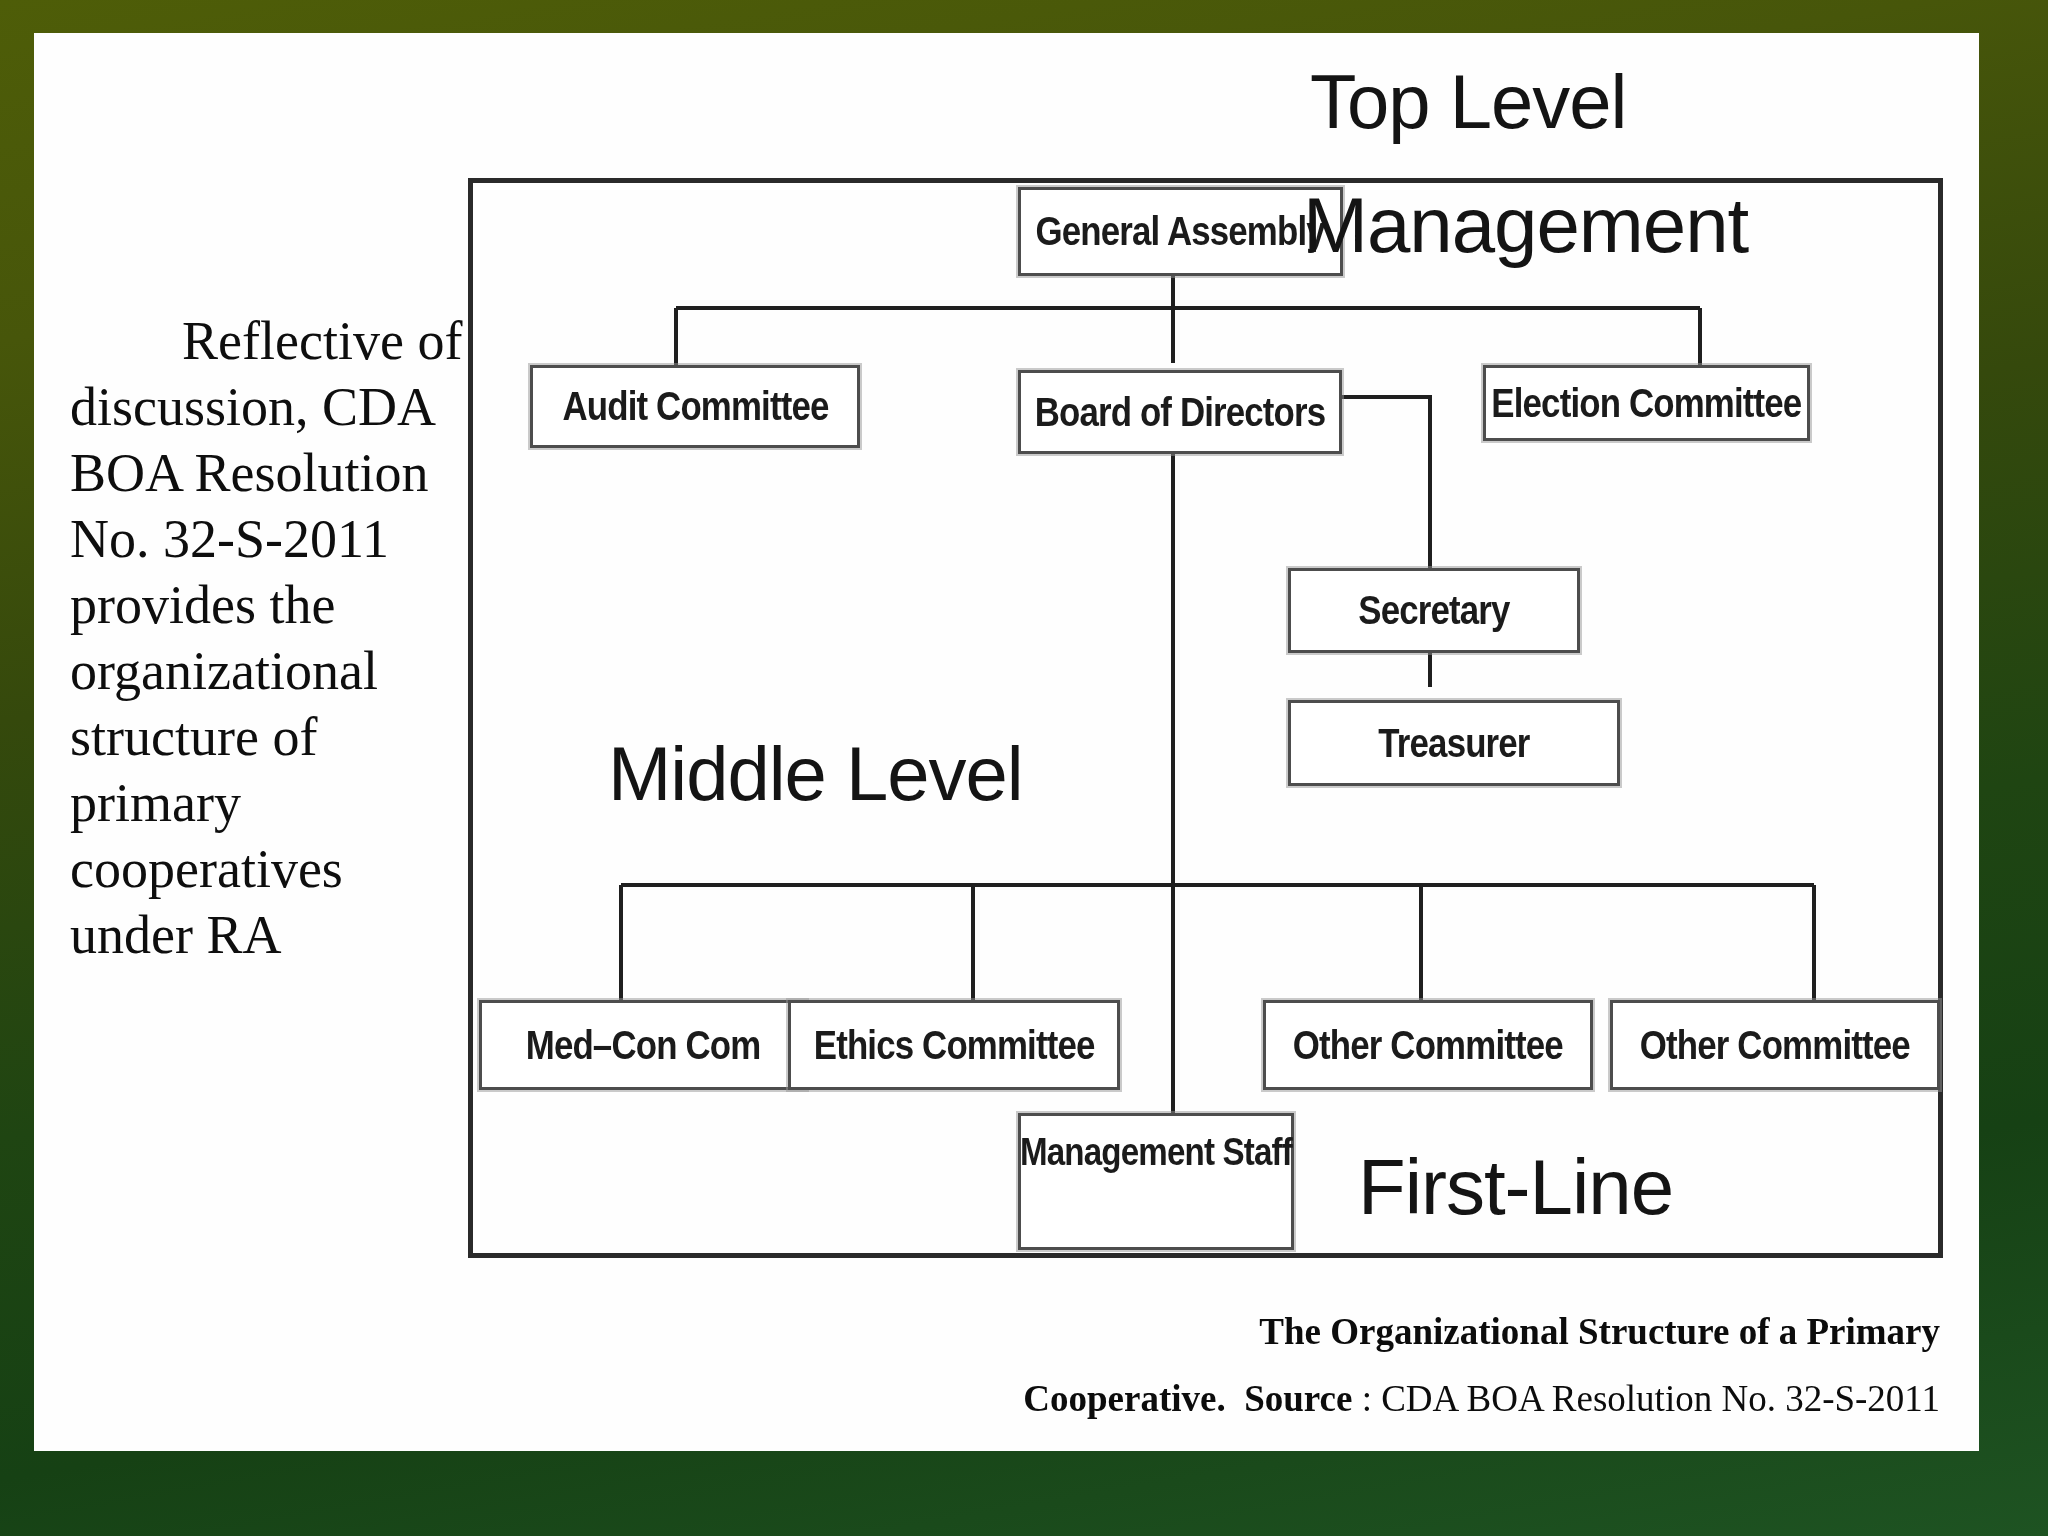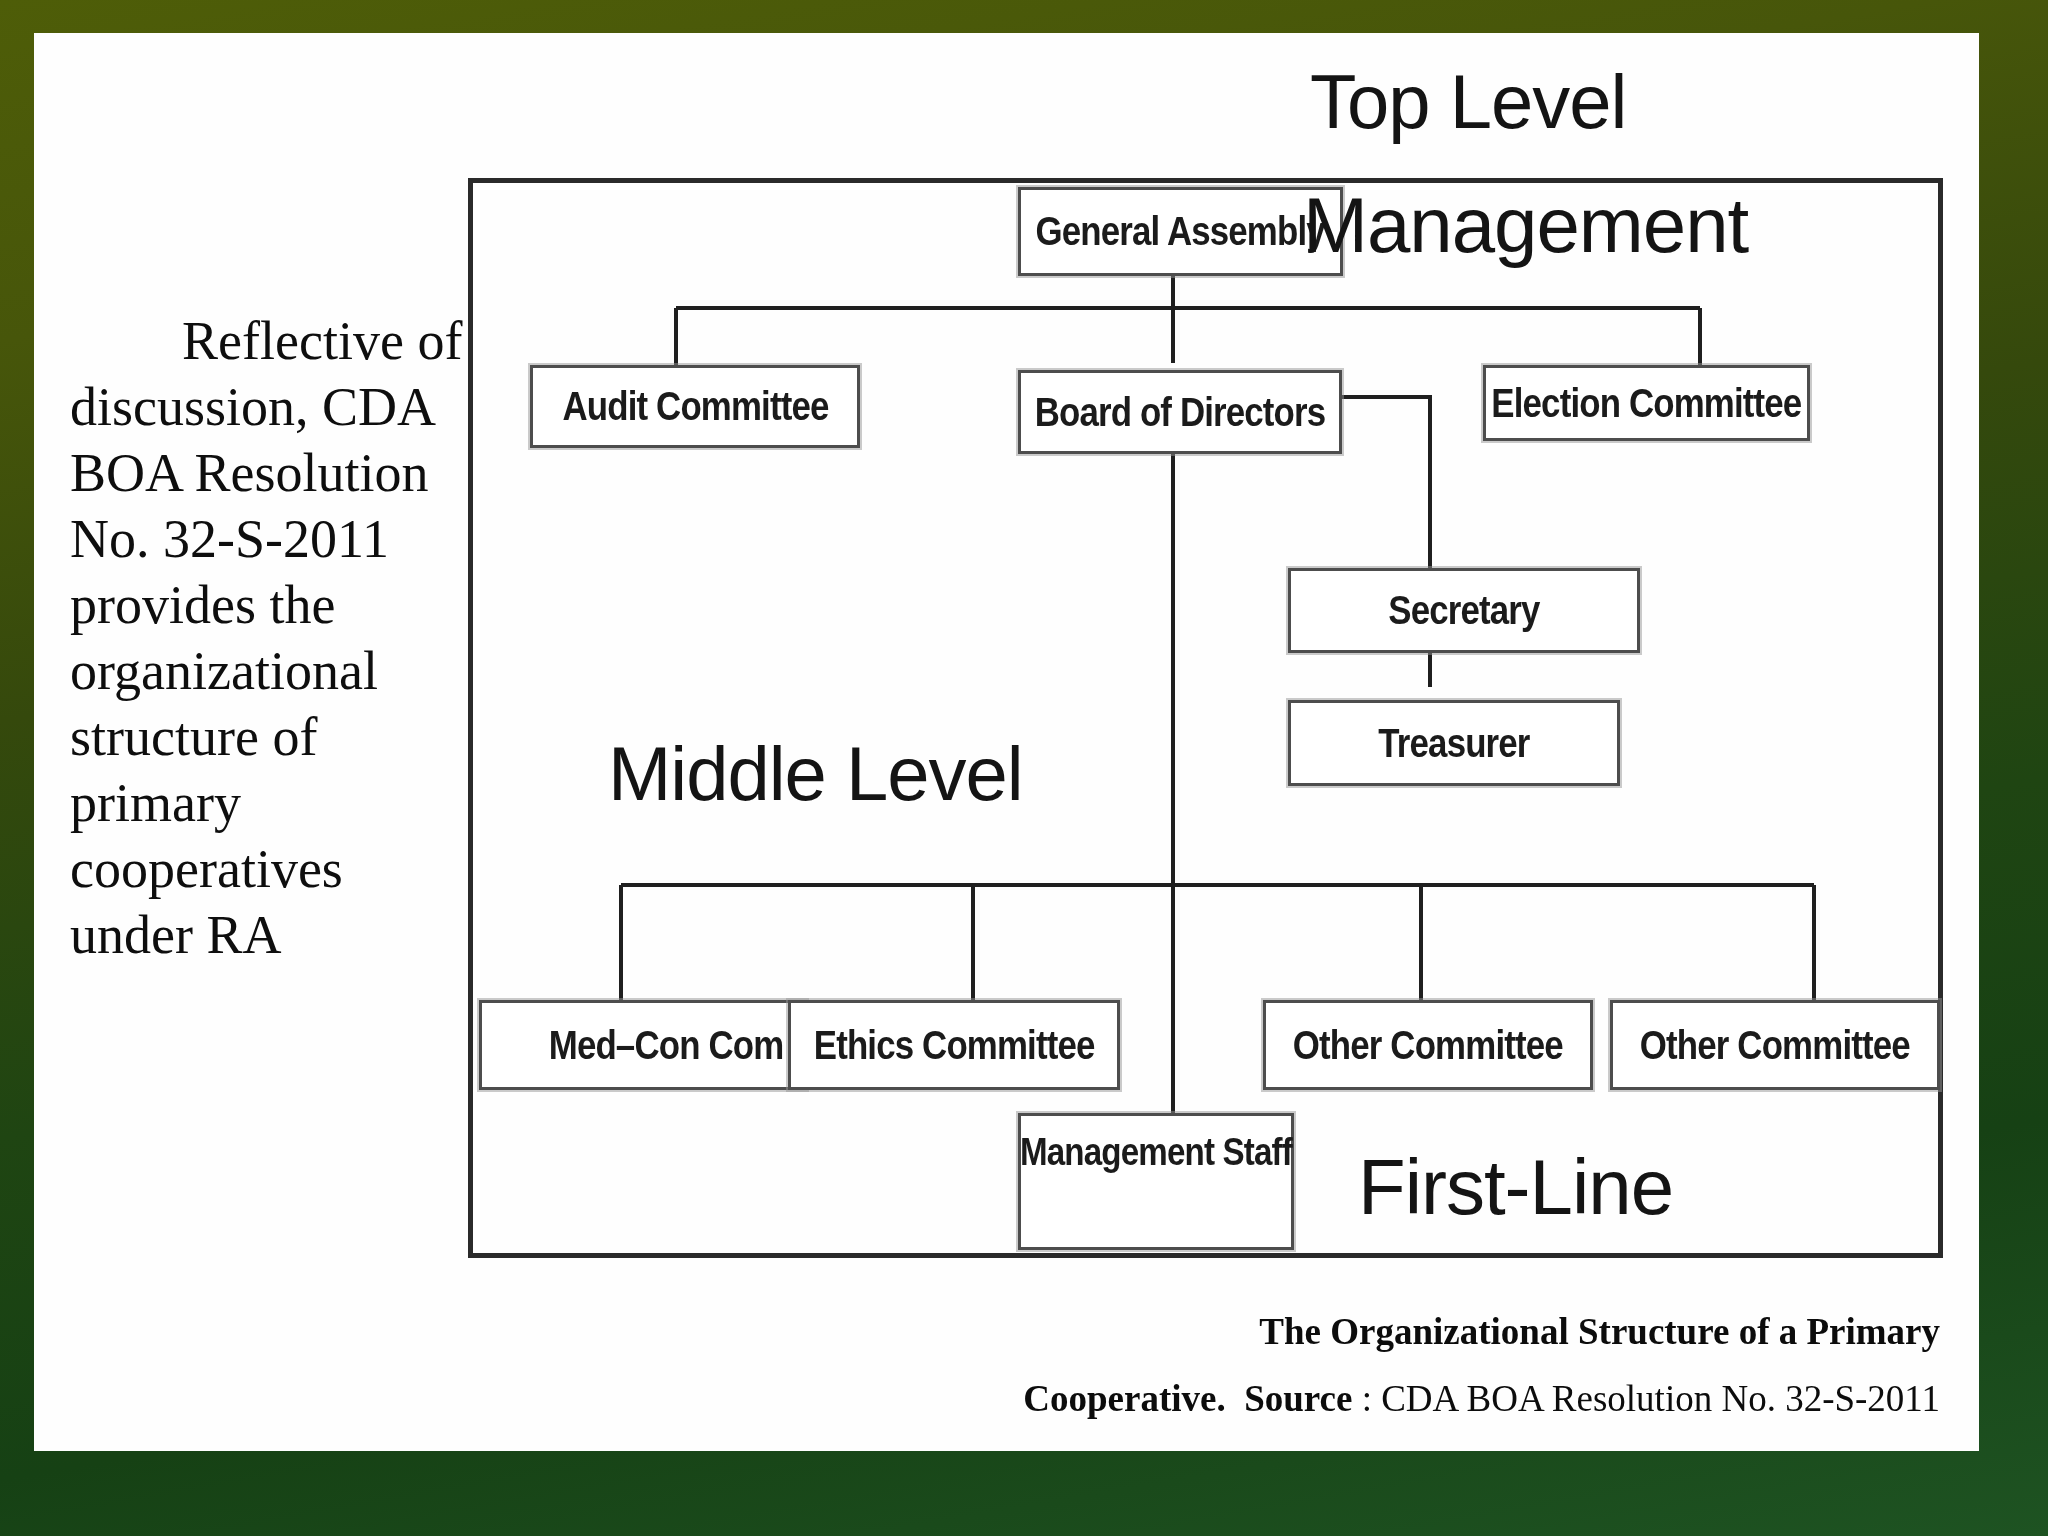--- a/index.html
+++ b/index.html
@@ -97,27 +97,27 @@
   </div>
   <div class="node" style="left:530px;top:365px;width:330px;height:83px;">
     <span class="cond">Audit Committee</span>
   </div>
   <div class="node" style="left:1018px;top:370px;width:324px;height:84px;">
     <span class="cond">Board of Directors</span>
   </div>
   <div class="node" style="left:1483px;top:365px;width:327px;height:76px;">
     <span class="cond">Election Committee</span>
   </div>
-  <div class="node" style="left:1288px;top:568px;width:352px;height:85px;text-align:center;">
+  <div class="node" style="left:1288px;top:568px;width:292px;height:85px;text-align:center;">
     <span class="cond">Secretary</span>
   </div>
   <div class="node" style="left:1288px;top:700px;width:332px;height:86px;">
     <span class="cond">Treasurer</span>
   </div>
-  <div class="node" style="left:479px;top:1000px;width:328px;height:90px;justify-content:flex-end;">
+  <div class="node" style="left:479px;top:1000px;width:328px;height:90px;">
     <span class="cond">Med–Con Com</span>
   </div>
   <div class="node" style="left:788px;top:1000px;width:332px;height:90px;">
     <span class="cond">Ethics Committee</span>
   </div>
   <div class="node" style="left:1263px;top:1000px;width:330px;height:90px;">
     <span class="cond">Other Committee</span>
   </div>
   <div class="node" style="left:1610px;top:1000px;width:330px;height:90px;">
     <span class="cond">Other Committee</span>

